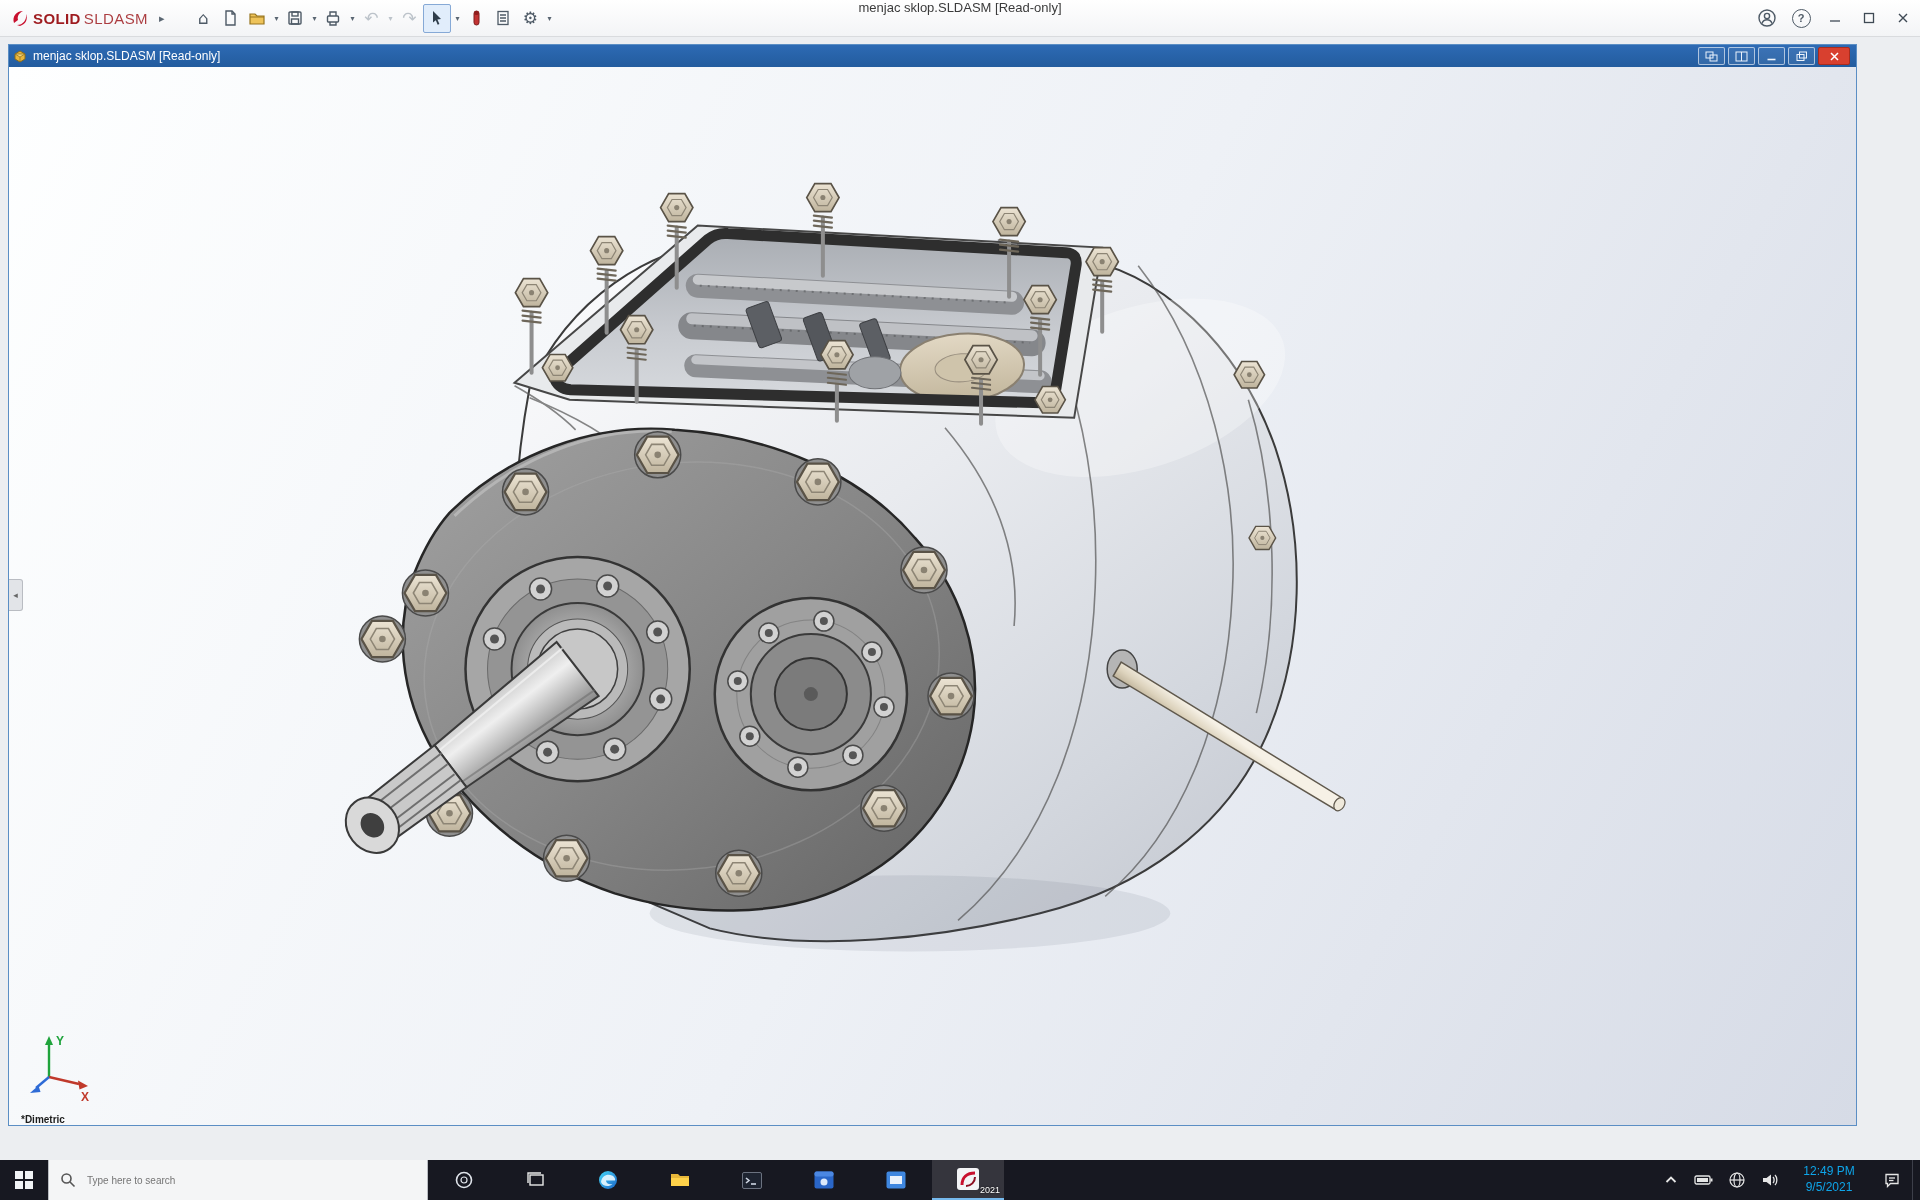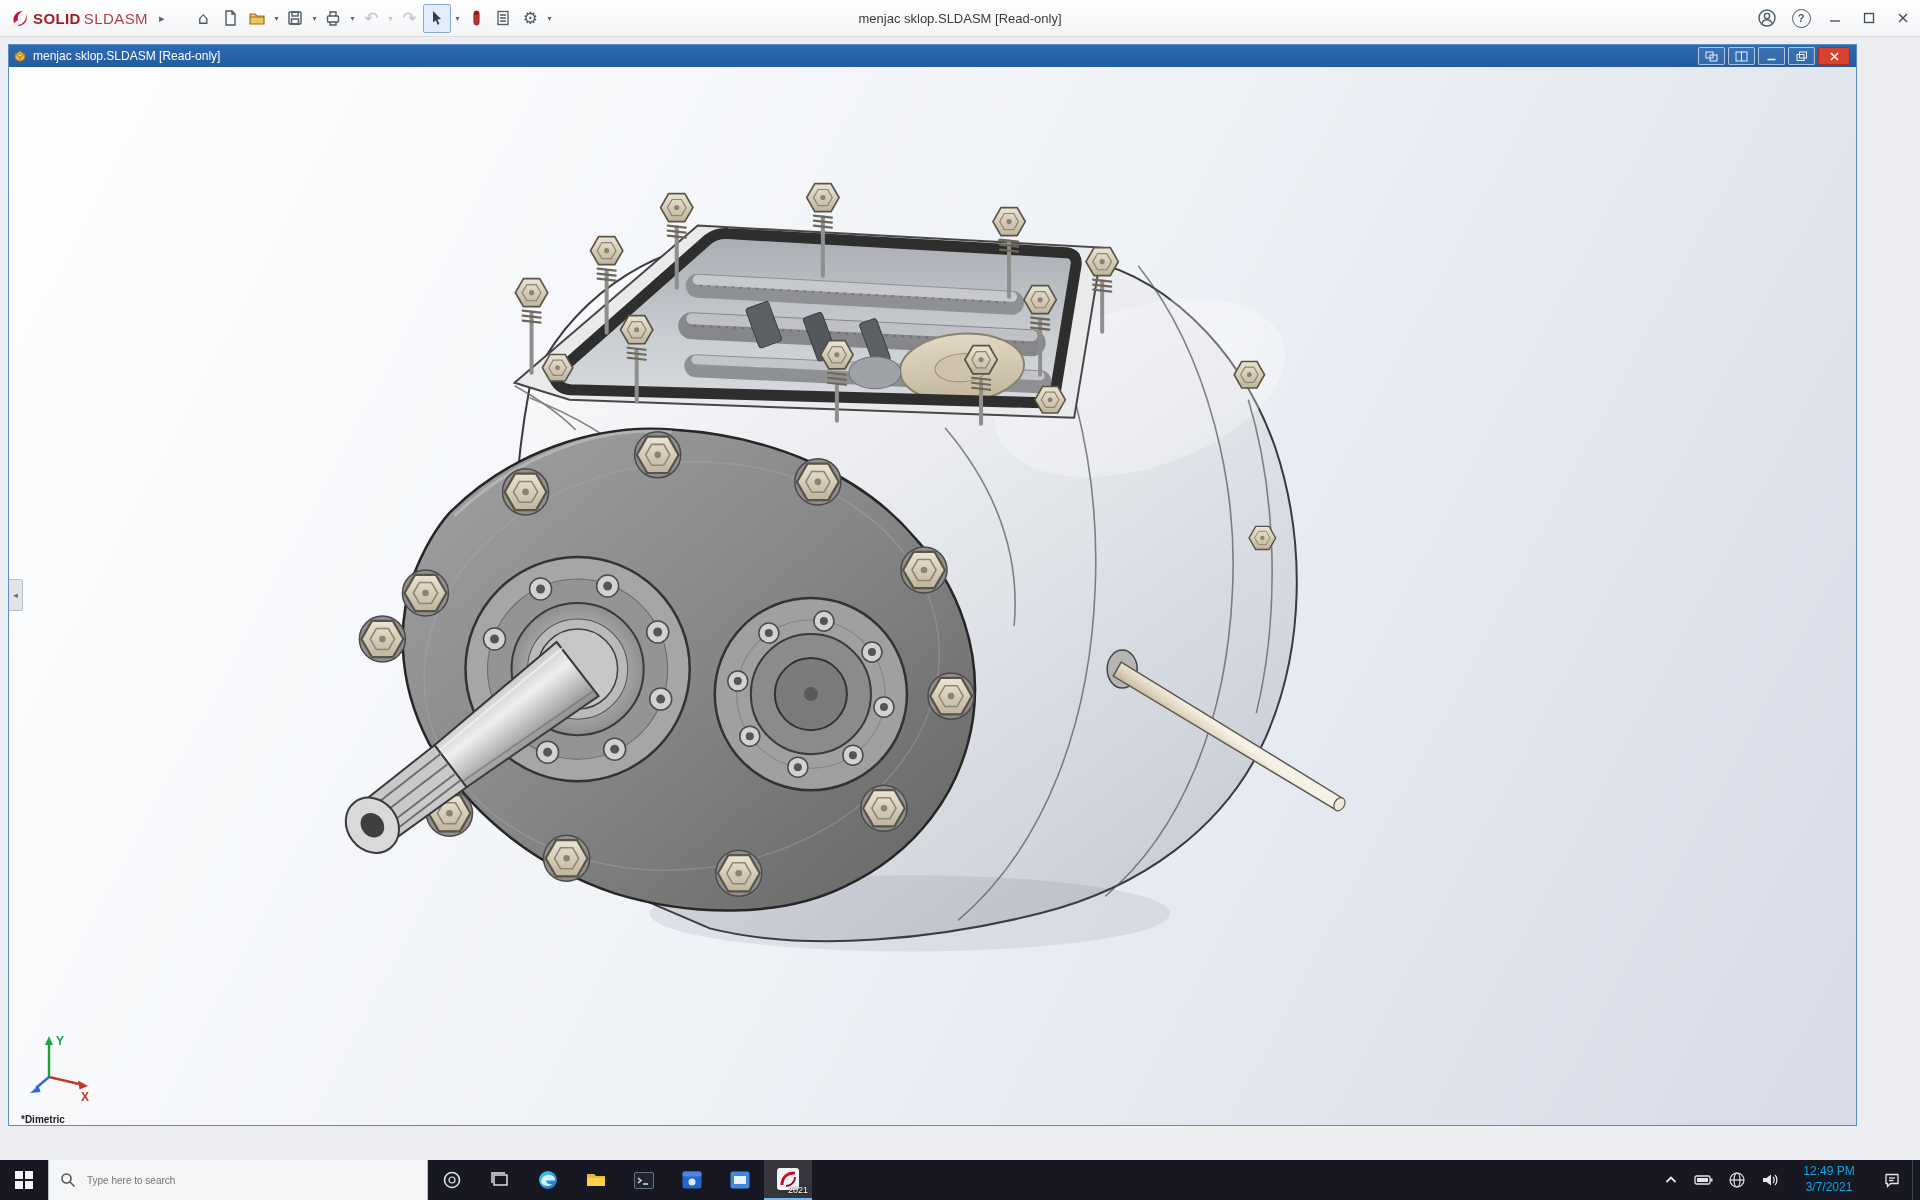--- a/index.html
+++ b/index.html
@@ -3,21 +3,21 @@
 <meta charset="utf-8">
 <style>
   html,body{margin:0;padding:0;background:#000;}
   body{font-family:"Liberation Sans","DejaVu Sans",sans-serif;}
   .glyph{font-family:"DejaVu Sans",sans-serif;}
   .screen{position:relative;width:1920px;height:1200px;background:#eceef1;overflow:hidden;}
 
   
   .app-titlebar{position:absolute;top:0;left:0;right:0;height:36px;
     background:linear-gradient(#ffffff,#f3f4f6);border-bottom:1px solid #d9dbde;
-    display:flex;align-items:center;z-index:5;}
+    display:flex;z-index:5;}
   .brand{display:flex;align-items:center;padding-left:10px;gap:3px;}
   .brand .b-bold{font-weight:bold;font-size:15px;letter-spacing:.4px;color:var(--brand-red,#9e1b1f);}
   .brand .b-light{font-weight:400;font-size:15px;letter-spacing:.4px;color:var(--brand-red,#9e1b1f);opacity:.85;}
   .flyout{color:#5a6672;font-size:11px;margin-left:8px;}
   .toolbar{display:flex;align-items:center;gap:1px;margin-left:26px;}
   .tbtn{display:flex;align-items:center;justify-content:center;min-width:26px;height:27px;color:#4e5a66;font-size:17px;border-radius:2px;}
   .tbtn.is-active{background:#e1edfb;border:1px solid #86a9d6;}
   .tbtn .gi{font-size:17px;line-height:1;}
   .caret{font-size:8px;color:#5a6672;width:10px;text-align:center;align-self:center;}
   .dis{color:#bcc3ca;}
@@ -46,21 +46,21 @@
   .triad{position:absolute;left:14px;bottom:20px;}
   .view-label{position:absolute;left:12px;bottom:0;font-weight:bold;font-size:10px;color:#1c1c1c;}
 
   
   .taskbar{position:absolute;left:0;right:0;bottom:0;height:40px;background:var(--taskbar-bg,#171821);
     display:flex;align-items:stretch;color:#e8e8e8;z-index:6;}
   .tb-start{width:48px;display:flex;align-items:center;justify-content:center;}
   .tb-search{width:356px;background:#f4f5f6;border:1px solid #b9bcc2;border-bottom:none;border-top:none;
     display:flex;align-items:center;gap:9px;padding:0 11px;color:#555;}
   .tb-search input{flex:1;border:none;background:transparent;font-size:10px;color:#333;outline:none;font-family:inherit;}
-  .tb-icon{width:48px;display:flex;align-items:center;justify-content:center;position:relative;}
+  .tb-icon{width:72px;display:flex;align-items:center;justify-content:center;position:relative;}
   .tb-icon.active{background:rgba(255,255,255,.13);border-bottom:2px solid var(--active-ind,#76b9ed);}
   .sw-year{position:absolute;right:4px;bottom:3px;font-size:9px;color:#fff;text-shadow:0 0 2px #000;}
   .tb-spacer{flex:1;}
   .tray-icon{width:33px;display:flex;align-items:center;justify-content:center;}
   .tb-clock{width:86px;display:flex;flex-direction:column;align-items:center;justify-content:center;font-size:12px;line-height:1.3;color:#0ea5e9;}
   .tb-notif{width:40px;display:flex;align-items:center;justify-content:center;}
   .tb-desktop{width:7px;border-left:1px solid #3d3f4a;}
 </style>
 </head>
 <body>
@@ -653,21 +653,21 @@
       </svg>
     </div>
     <div class="tray-icon">
       <svg width="18" height="16" viewBox="0 0 18 16">
         <path d="M2 6 h3.5 L10 2.5 v11 L5.5 10 H2 z" fill="#e6e6e6"></path>
         <path d="M12 5 C13.5 6.5 13.5 9.5 12 11 M14 3 C16.5 5.5 16.5 10.5 14 13" fill="none" stroke="#e6e6e6" stroke-width="1.3"></path>
       </svg>
     </div>
     <div class="tb-clock">
       <span>12:49 PM</span>
-      <span>3/7/2021</span>
+      <span>9/5/2021</span>
     </div>
     <div class="tb-notif">
       <svg width="18" height="18" viewBox="0 0 18 18" fill="none" stroke="#e6e6e6" stroke-width="1.3">
         <path d="M3 3.5 h12 v9 h-7.5 l-3 3 v-3 H3 z"></path>
           <line x1="6" y1="7" x2="12" y2="7"></line>
           <line x1="6" y1="9.5" x2="10.5" y2="9.5"></line>
       </svg>
     </div>
     <div class="tb-desktop"></div>
   </footer>

